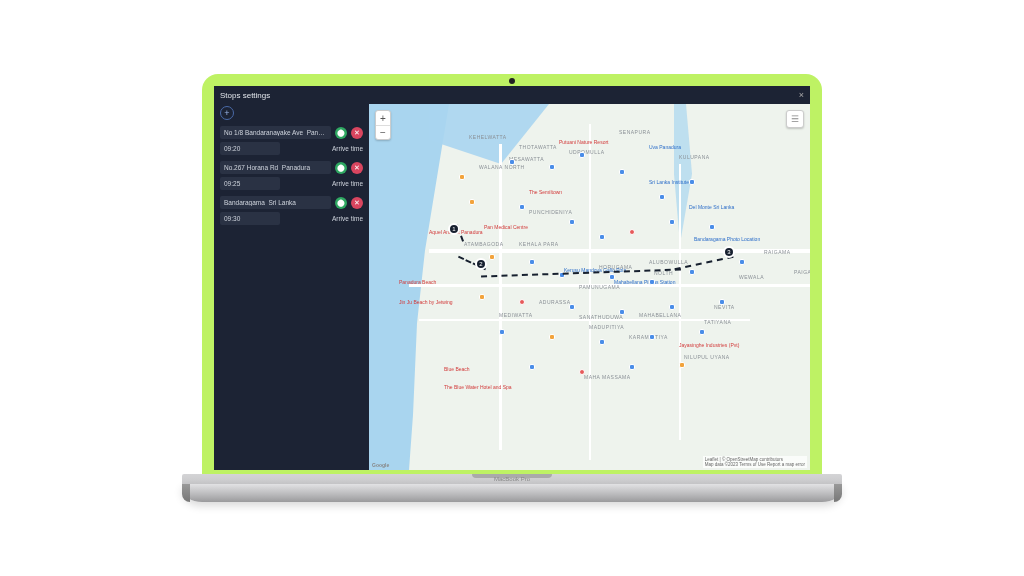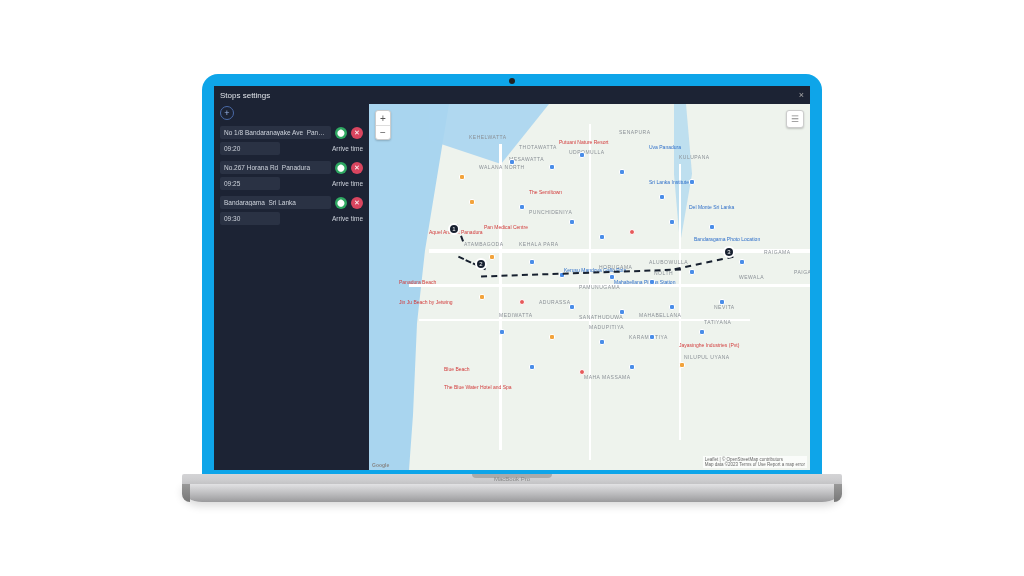--- a/index.html
+++ b/index.html
@@ -14,21 +14,21 @@
   overflow: hidden;
 }
 .laptop {
   position: relative;
   width: 660px;
 }
 .laptop-screen {
   width: 620px;
   height: 400px;
   margin: 0 auto;
-  background: #0ea5e9;
+  background: #bef264;
   border-radius: 16px 16px 0 0;
   padding: 12px 12px 4px 12px;
   position: relative;
 }
 .notch {
   position: absolute;
   top: 4px;
   left: 50%;
   transform: translateX(-50%);
   width: 6px;

